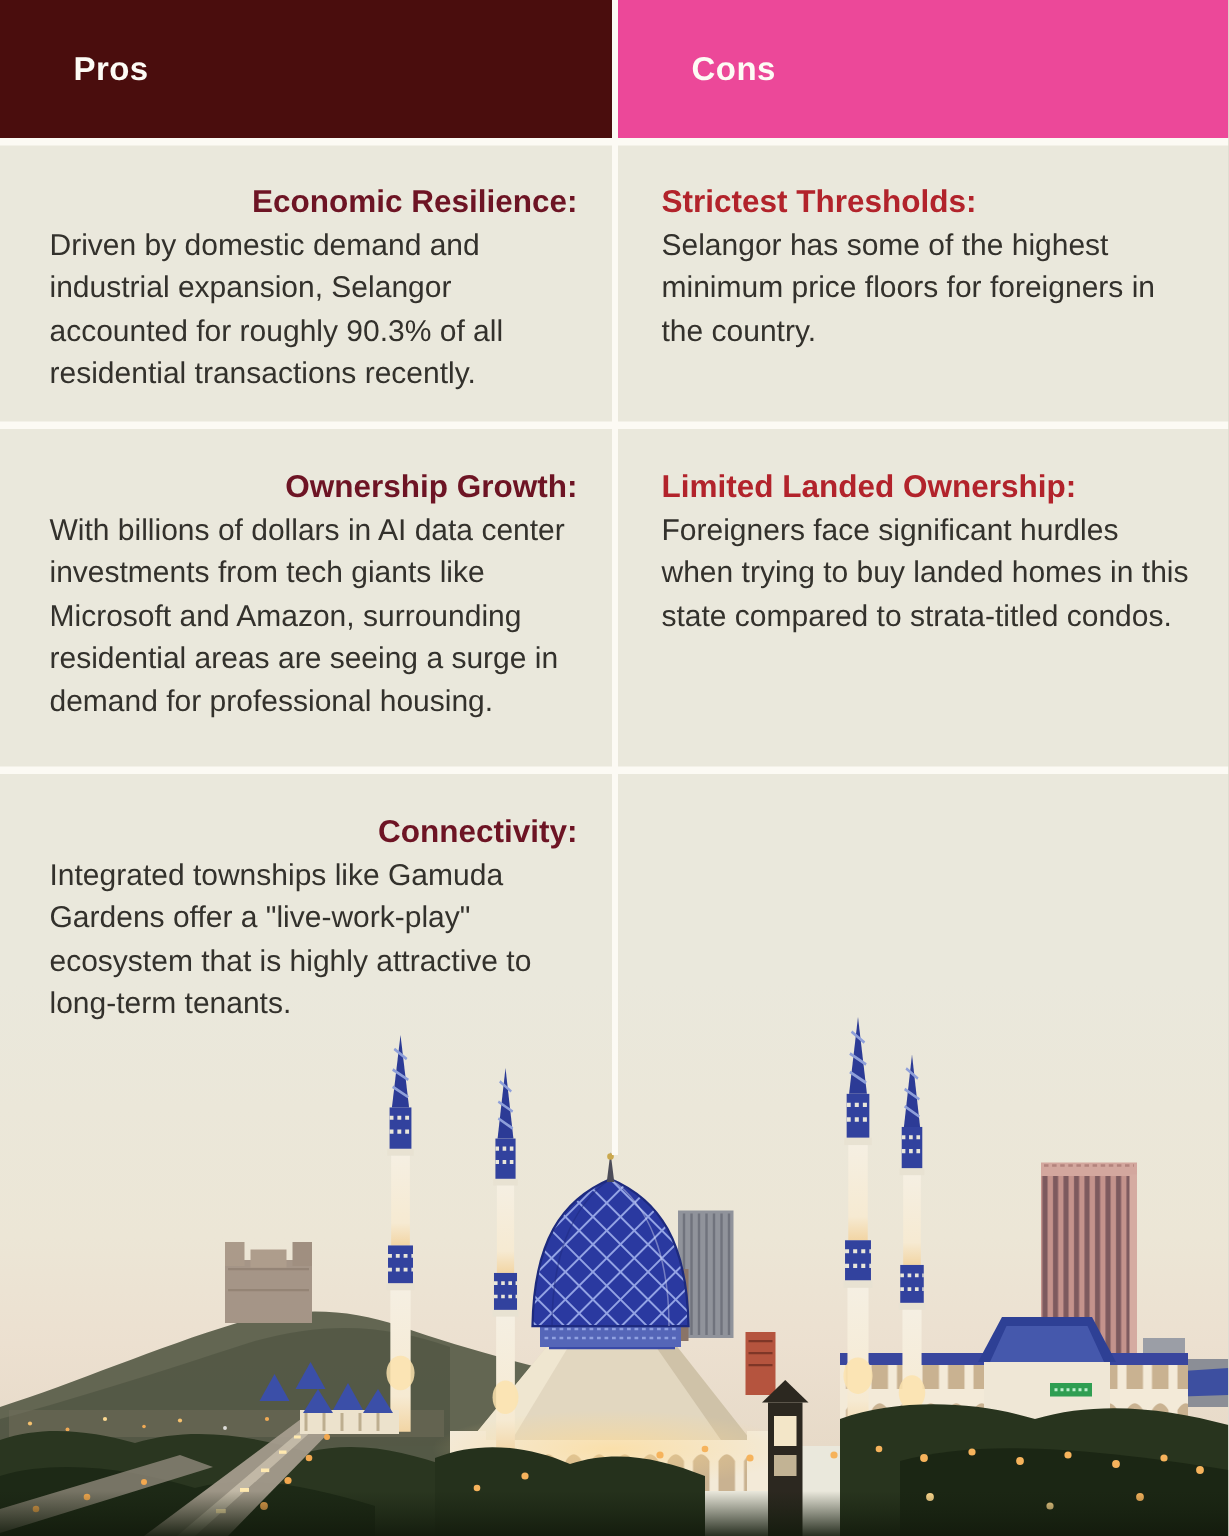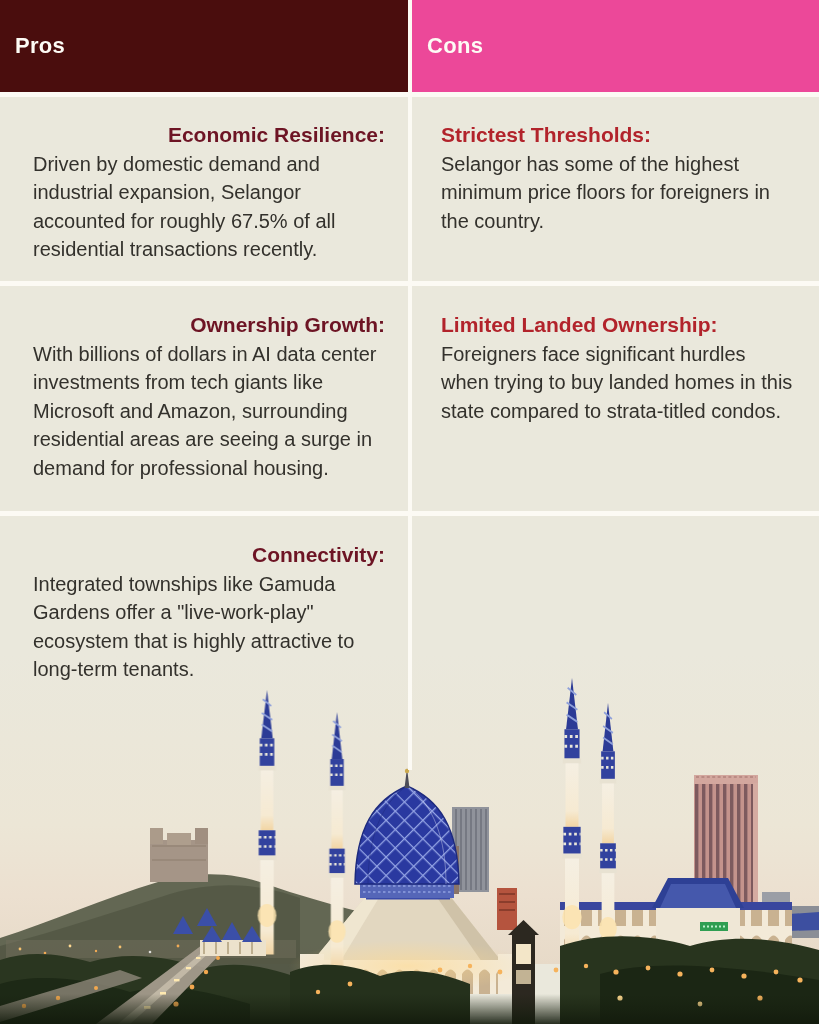--- a/index.html
+++ b/index.html
@@ -6,21 +6,21 @@
   #canvas{
     position:relative;width:819px;height:1024px;margin:0 auto;
     background:#eae8dc;overflow:hidden;
     font-family:"Liberation Sans",sans-serif;
     -webkit-font-smoothing:antialiased;
   }
   
   .hdr{position:absolute;top:0;height:92px;display:flex;align-items:center;}
   .hdr-left{left:0;width:408px;background:#4a0d0d;}
   .hdr-right{left:412px;width:407px;background:#ec4899;}
-  .hdr span{color:#fdfbf5;font-size:22px;font-weight:bold;letter-spacing:.3px;padding-left:15px;}
+  .hdr span{color:#fdfbf5;font-size:22px;font-weight:bold;letter-spacing:.3px;padding-left:15px;margin-left:34px;}
   
   .vdiv{position:absolute;left:408px;top:0;width:4px;height:770px;background:#fcfaf4;z-index:5;}
   .hdiv{position:absolute;left:0;width:819px;height:5px;background:#fcfaf4;z-index:5;}
   .hdiv1{top:92px;} .hdiv2{top:281px;} .hdiv3{top:511px;}
   
   .block{position:absolute;width:352px;font-size:20px;line-height:28.5px;color:#33312c;z-index:4;}
   .block h3{margin:0;font-size:21px;line-height:28.5px;font-weight:bold;}
   .col-pros{left:33px;} .col-cons{left:441px;}
   .col-pros h3{color:#6d1424;text-align:right;} .col-cons h3{color:#b2232b;}
   .b1{top:121px;} .b2{top:311px;} .b3{top:541px;}
@@ -249,21 +249,21 @@
     <span>Cons</span>
   </div>
 
   <div class="vdiv"></div>
   <div class="hdiv hdiv1"></div>
   <div class="hdiv hdiv2"></div>
   <div class="hdiv hdiv3"></div>
 
   <div class="block col-pros b1">
     <h3>Economic Resilience:</h3>
-    <div>Driven by domestic demand and industrial expansion, Selangor accounted for roughly 67.5% of all residential transactions recently.</div>
+    <div>Driven by domestic demand and industrial expansion, Selangor accounted for roughly 90.3% of all residential transactions recently.</div>
   </div>
   <div class="block col-pros b2">
     <h3>Ownership Growth:</h3>
     <div>With billions of dollars in AI data center investments from tech giants like Microsoft and Amazon, surrounding residential areas are seeing a surge in demand for professional housing.</div>
   </div>
   <div class="block col-pros b3">
     <h3>Connectivity:</h3>
     <div>Integrated townships like Gamuda Gardens offer a "live-work-play" ecosystem that is highly attractive to long-term tenants.</div>
   </div>
 

